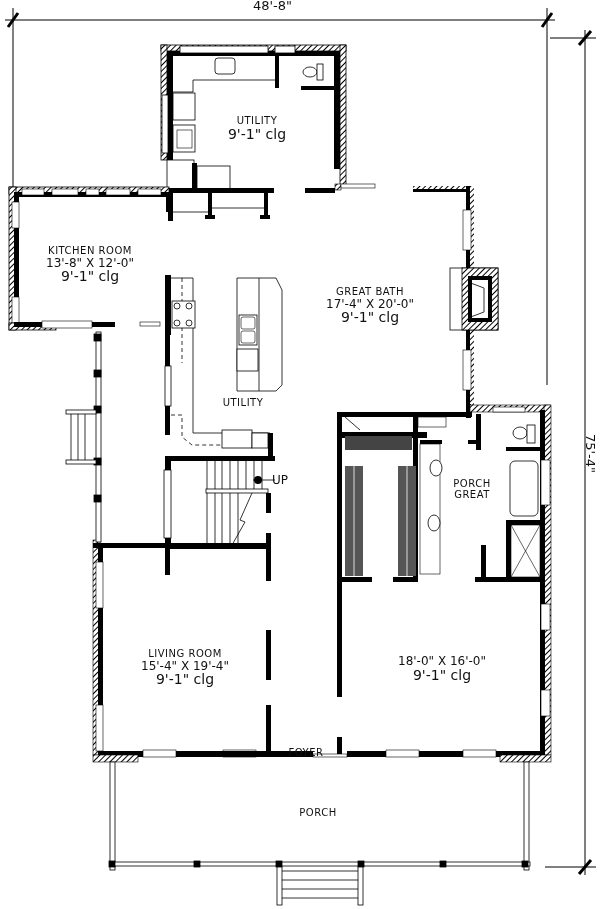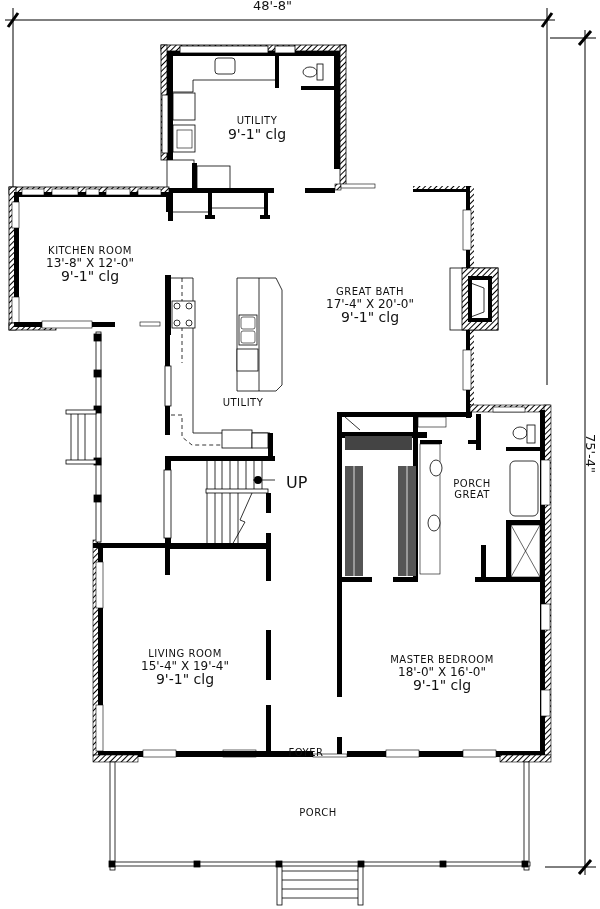--- a/index.html
+++ b/index.html
@@ -281,26 +281,25 @@
   <div class="room-name">GREAT</div>
 </div>
 
 <div class="lbl" style="left:185px; top:649px;">
   <div class="room-name">LIVING ROOM</div>
   <div class="room-dim">15'-4" X 19'-4"</div>
   <div class="room-clg">9'-1" clg</div>
 </div>
 
 <div class="lbl" style="left:442px; top:655px;">
-  <div class="room-name">MASTER BEDROOM</div>
   <div class="room-dim">18'-0" X 16'-0"</div>
   <div class="room-clg">9'-1" clg</div>
 </div>
 
 <div class="lbl" style="left:306px; top:748px;">
   <div class="room-name">FOYER</div>
 </div>
 
 <div class="lbl" style="left:318px; top:808px;">
   <div class="room-name">PORCH</div>
 </div>
 
-<div class="dim-label" style="left:286px; top:473px; font-size:16px;">UP</div>
+<div class="dim-label" style="left:272px; top:473px; font-size:12px;">UP</div>
 
 </body></html>

